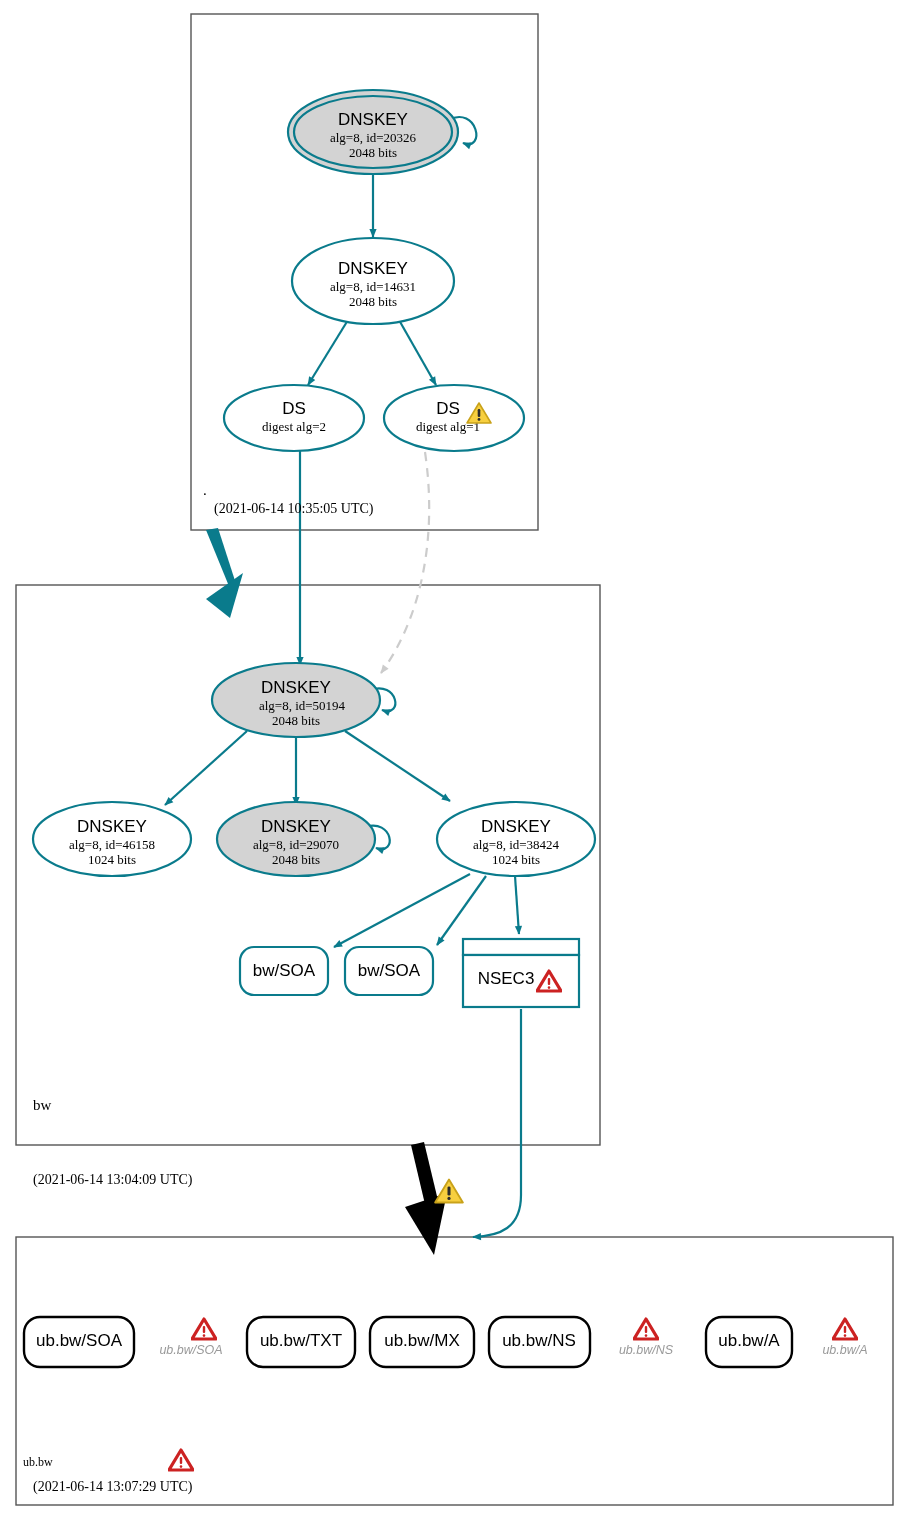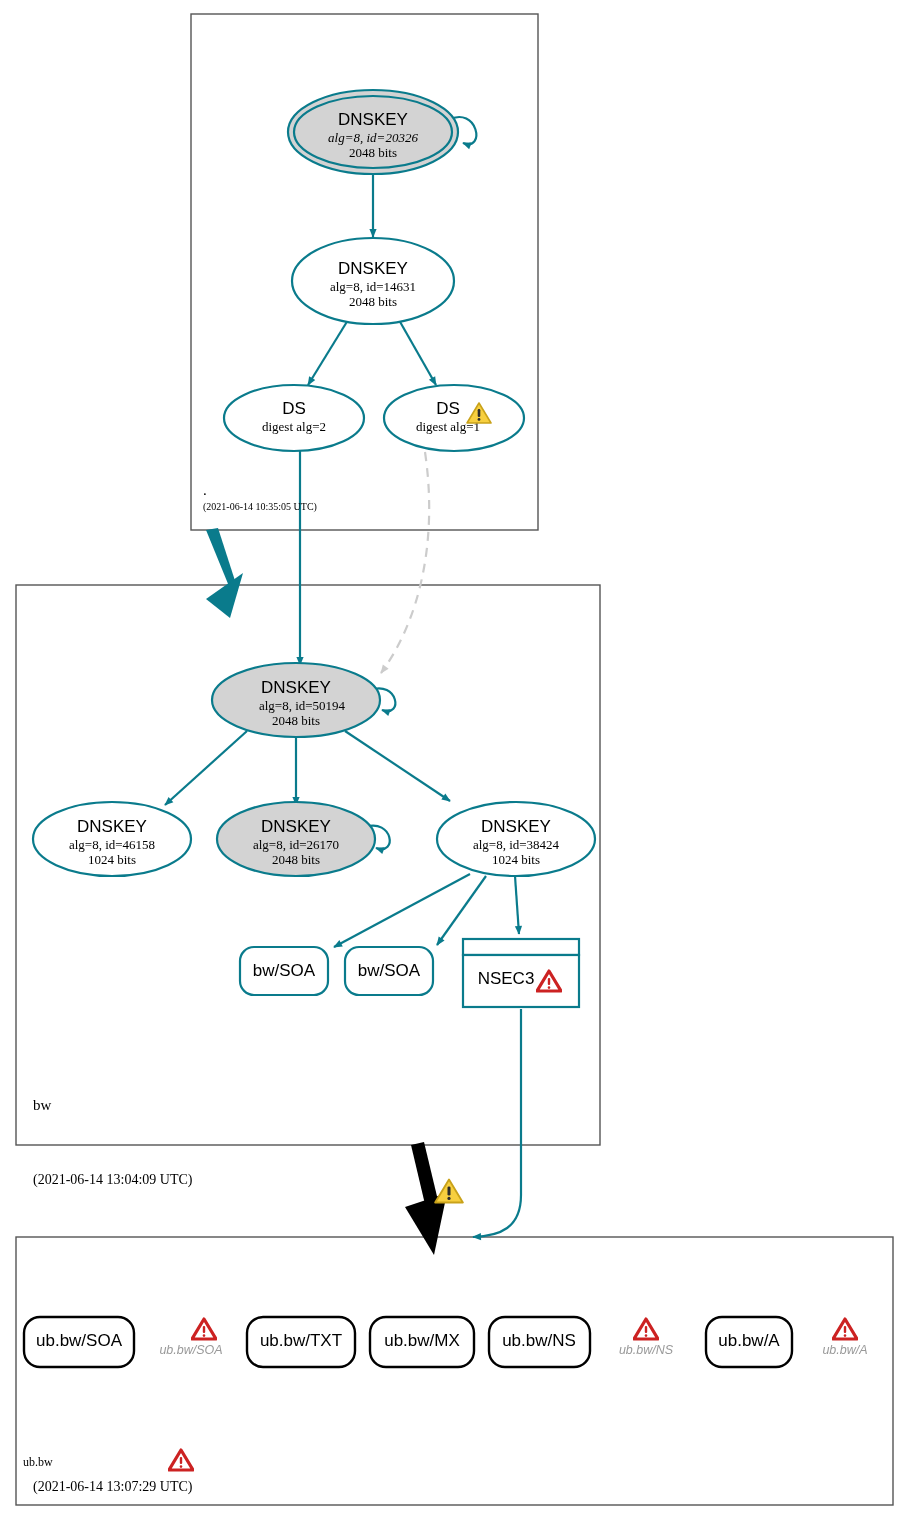--- a/index.html
+++ b/index.html
@@ -132,21 +132,21 @@
     <rect class="rr-box-black" x="489" y="1317" width="101" height="50" rx="16" ry="16"></rect>
   </g>
   <g>
     <rect class="rr-box-black" x="706" y="1317" width="86" height="50" rx="16" ry="16"></rect>
   </g>
 </svg>
 
 <div class="lbl" style="position:absolute;left:373px;top:110px;width:0;">
   <div style="position:absolute;transform:translateX(-50%);white-space:nowrap;text-align:center;">
     <div style="font-size:17px;line-height:20px;">DNSKEY</div>
-    <div style="font-family:'Liberation Serif',serif;font-size:13px;line-height:15px;font-style:italic;">alg=8, id=20326</div>
+    <div style="font-family:'Liberation Serif',serif;font-size:13px;line-height:15px;">alg=8, id=20326</div>
     <div style="font-family:'Liberation Serif',serif;font-size:13px;line-height:15px;">2048 bits</div>
   </div>
 </div>
 
 <div style="position:absolute;left:373px;top:259px;width:0;">
   <div style="position:absolute;transform:translateX(-50%);white-space:nowrap;text-align:center;">
     <div style="font-size:17px;line-height:20px;">DNSKEY</div>
     <div style="font-family:'Liberation Serif',serif;font-size:13px;line-height:15px;">alg=8, id=14631</div>
     <div style="font-family:'Liberation Serif',serif;font-size:13px;line-height:15px;">2048 bits</div>
   </div>
@@ -168,42 +168,42 @@
 
 <div style="position:absolute;left:466px;top:401px;">
   <svg width="26" height="24" viewBox="0 0 26 24">
     <path d="M13,2 L25,22 L1,22 Z" fill="#f7cf3f" stroke="#c9a21a" stroke-width="1.6" stroke-linejoin="round"></path>
     <rect x="11.7" y="8" width="2.6" height="8" rx="1.2" fill="#2b2b2b"></rect>
     <circle cx="13" cy="18.4" r="1.4" fill="#2b2b2b"></circle>
   </svg>
 </div>
 
 <div style="position:absolute;left:203px;top:482px;font-family:'Liberation Serif',serif;font-size:15px;">.</div>
-<div style="position:absolute;left:203px;top:501px;font-family:'Liberation Serif',serif;font-size:10px;">(2021-06-14 10:35:05 UTC)</div>
+<div style="position:absolute;left:214px;top:501px;font-family:'Liberation Serif',serif;font-size:14px;">(2021-06-14 10:35:05 UTC)</div>
 
 <div style="position:absolute;left:296px;top:678px;width:0;">
   <div style="position:absolute;transform:translateX(-50%);white-space:nowrap;text-align:center;">
     <div style="font-size:17px;line-height:20px;">DNSKEY</div>
     <div style="font-family:'Liberation Serif',serif;font-size:13px;line-height:15px;margin-left:12px;">alg=8, id=50194</div>
     <div style="font-family:'Liberation Serif',serif;font-size:13px;line-height:15px;">2048 bits</div>
   </div>
 </div>
 
 <div style="position:absolute;left:112px;top:817px;width:0;">
   <div style="position:absolute;transform:translateX(-50%);white-space:nowrap;text-align:center;">
     <div style="font-size:17px;line-height:20px;">DNSKEY</div>
     <div style="font-family:'Liberation Serif',serif;font-size:13px;line-height:15px;">alg=8, id=46158</div>
     <div style="font-family:'Liberation Serif',serif;font-size:13px;line-height:15px;">1024 bits</div>
   </div>
 </div>
 
 <div style="position:absolute;left:296px;top:817px;width:0;">
   <div style="position:absolute;transform:translateX(-50%);white-space:nowrap;text-align:center;">
     <div style="font-size:17px;line-height:20px;">DNSKEY</div>
-    <div style="font-family:'Liberation Serif',serif;font-size:13px;line-height:15px;">alg=8, id=26170</div>
+    <div style="font-family:'Liberation Serif',serif;font-size:13px;line-height:15px;">alg=8, id=29070</div>
     <div style="font-family:'Liberation Serif',serif;font-size:13px;line-height:15px;">2048 bits</div>
   </div>
 </div>
 
 <div style="position:absolute;left:516px;top:817px;width:0;">
   <div style="position:absolute;transform:translateX(-50%);white-space:nowrap;text-align:center;">
     <div style="font-size:17px;line-height:20px;">DNSKEY</div>
     <div style="font-family:'Liberation Serif',serif;font-size:13px;line-height:15px;">alg=8, id=38424</div>
     <div style="font-family:'Liberation Serif',serif;font-size:13px;line-height:15px;">1024 bits</div>
   </div>

